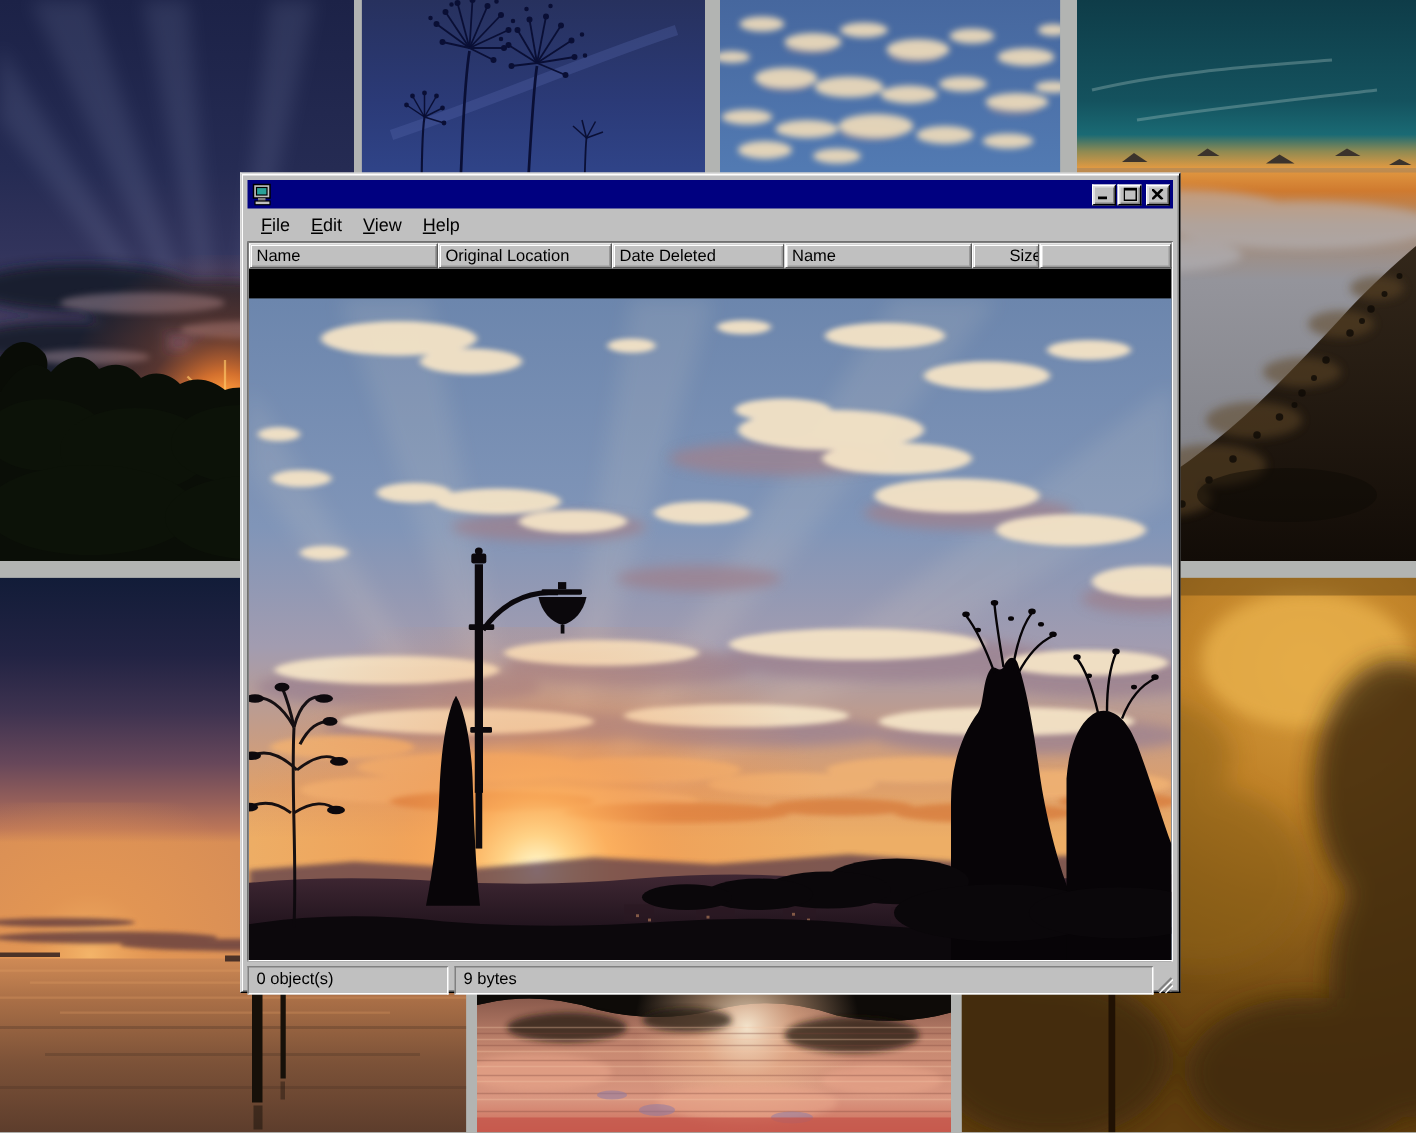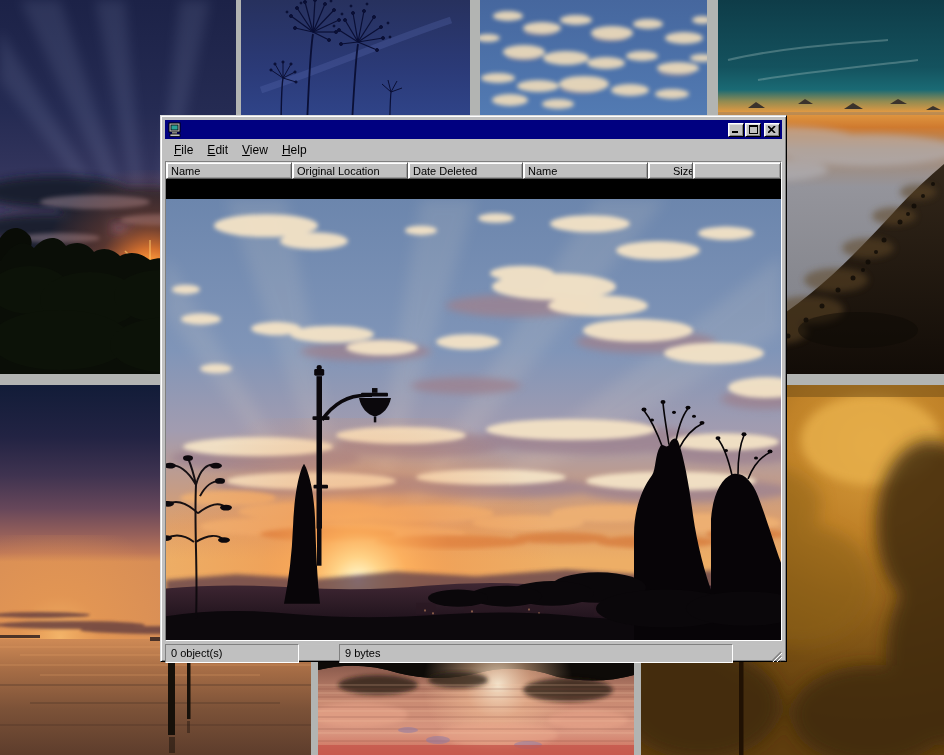--- a/index.html
+++ b/index.html
@@ -50,21 +50,21 @@
     height:17px; background:#c0c0c0; font-size:11px; color:#000;
     padding:2px 4px 0 4px; overflow:hidden; white-space:nowrap;
     border:1px solid; border-color:#e8e8e8 #5a5a5a #5a5a5a #fff;
     box-shadow: inset 1px 1px 0 #fff, inset -1px -1px 0 #9a9a9a;
   }
   .c0{width:126px;} .c1{width:116px;} .c2{width:115px;} .c3{width:125px;}
   .c4{width:45px; text-align:right;padding-left:24px;} .c5{flex:1 1 auto;}
   .client { flex:1 1 auto; position:relative; overflow:hidden; background:#7b93b6; }
   .client svg { position:absolute; inset:0; width:100%; height:100%; }
 
-  .statusbar { margin-top:3px; height:19px; display:flex; align-items:stretch;gap:36px; }
+  .statusbar { margin-top:3px; height:19px; display:flex; align-items:stretch; }
   .spanel {
     border:1px solid; border-color:#808080 #fff #fff #808080;
     font-size:11px; color:#000; padding:2px 5px 0 5px; background:#c0c0c0;
     white-space:nowrap; overflow:hidden;
   }
   .sp1 { width:134px; margin-right:4px; }
   .sp2 { flex:1 1 auto; }
   .grip { width:13px; height:19px; flex:0 0 auto; }
 </style>
 </head>

